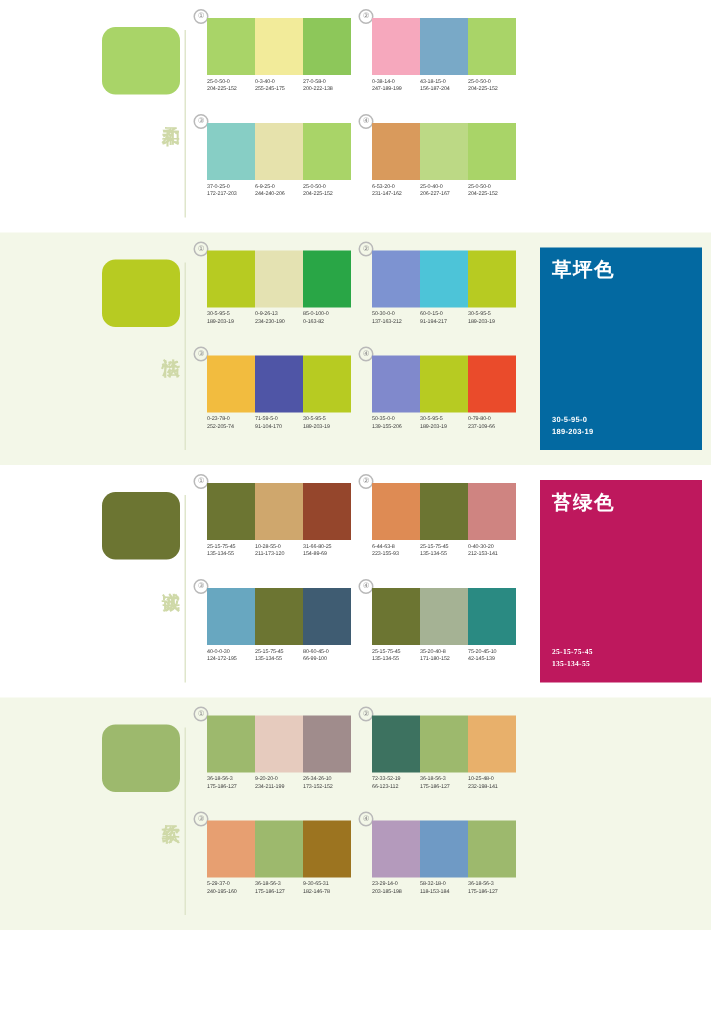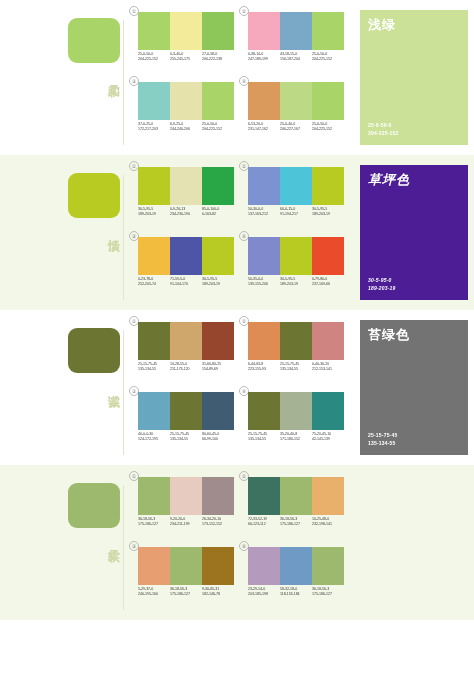--- a/index.html
+++ b/index.html
@@ -182,27 +182,20 @@
               <div class="cmyk">25-0-40-0</div>
               <div class="rgb">206-227-167</div>
             </div>
             <div class="cell">
               <div class="cmyk">25-0-50-0</div>
               <div class="rgb">204-225-152</div>
             </div>
           </div>
         </div>
       </div>
-      <div class="named" style="background: rgb(204, 225, 152);">
-        <div class="nm-title">浅绿</div>
-        <div class="nm-codes">
-          <div class="nm-cmyk">25-0-50-0</div>
-          <div class="nm-rgb">204-225-152</div>
-        </div>
-      </div>
     </div>
     <div class="row r2">
       <div class="mood-wrap">
         <div class="mood-chip" style="background: rgb(183, 203, 34);"></div>
         <div class="mood-label">恬淡</div>
         <div class="mood-rule"></div>
       </div>
       <div class="groups">
         <div class="grp c0 r0">
           <div class="grp-num">①</div>
@@ -286,21 +279,21 @@
               <div class="cmyk">30-5-95-5</div>
               <div class="rgb">189-203-19</div>
             </div>
             <div class="cell">
               <div class="cmyk">0-79-80-0</div>
               <div class="rgb">237-109-66</div>
             </div>
           </div>
         </div>
       </div>
-      <div class="named" style="background: #4c1d95; font-style: italic;">
+      <div class="named" style="background: #0369a1;">
         <div class="nm-title">草坪色</div>
         <div class="nm-codes">
           <div class="nm-cmyk">30-5-95-0</div>
           <div class="nm-rgb">189-203-19</div>
         </div>
       </div>
     </div>
     <div class="row r3">
       <div class="mood-wrap">
         <div class="mood-chip" style="background: rgb(108, 117, 50);"></div>
@@ -390,21 +383,21 @@
               <div class="cmyk">35-20-40-8</div>
               <div class="rgb">171-180-152</div>
             </div>
             <div class="cell">
               <div class="cmyk">75-20-45-10</div>
               <div class="rgb">42-145-139</div>
             </div>
           </div>
         </div>
       </div>
-      <div class="named" style="background: #737373;">
+      <div class="named" style="background: #be185d; font-family: Liberation Serif, serif;">
         <div class="nm-title">苔绿色</div>
         <div class="nm-codes">
           <div class="nm-cmyk">25-15-75-45</div>
           <div class="nm-rgb">135-134-55</div>
         </div>
       </div>
     </div>
     <div class="row r4">
       <div class="mood-wrap">
         <div class="mood-chip" style="background: rgb(157, 185, 109);"></div>

